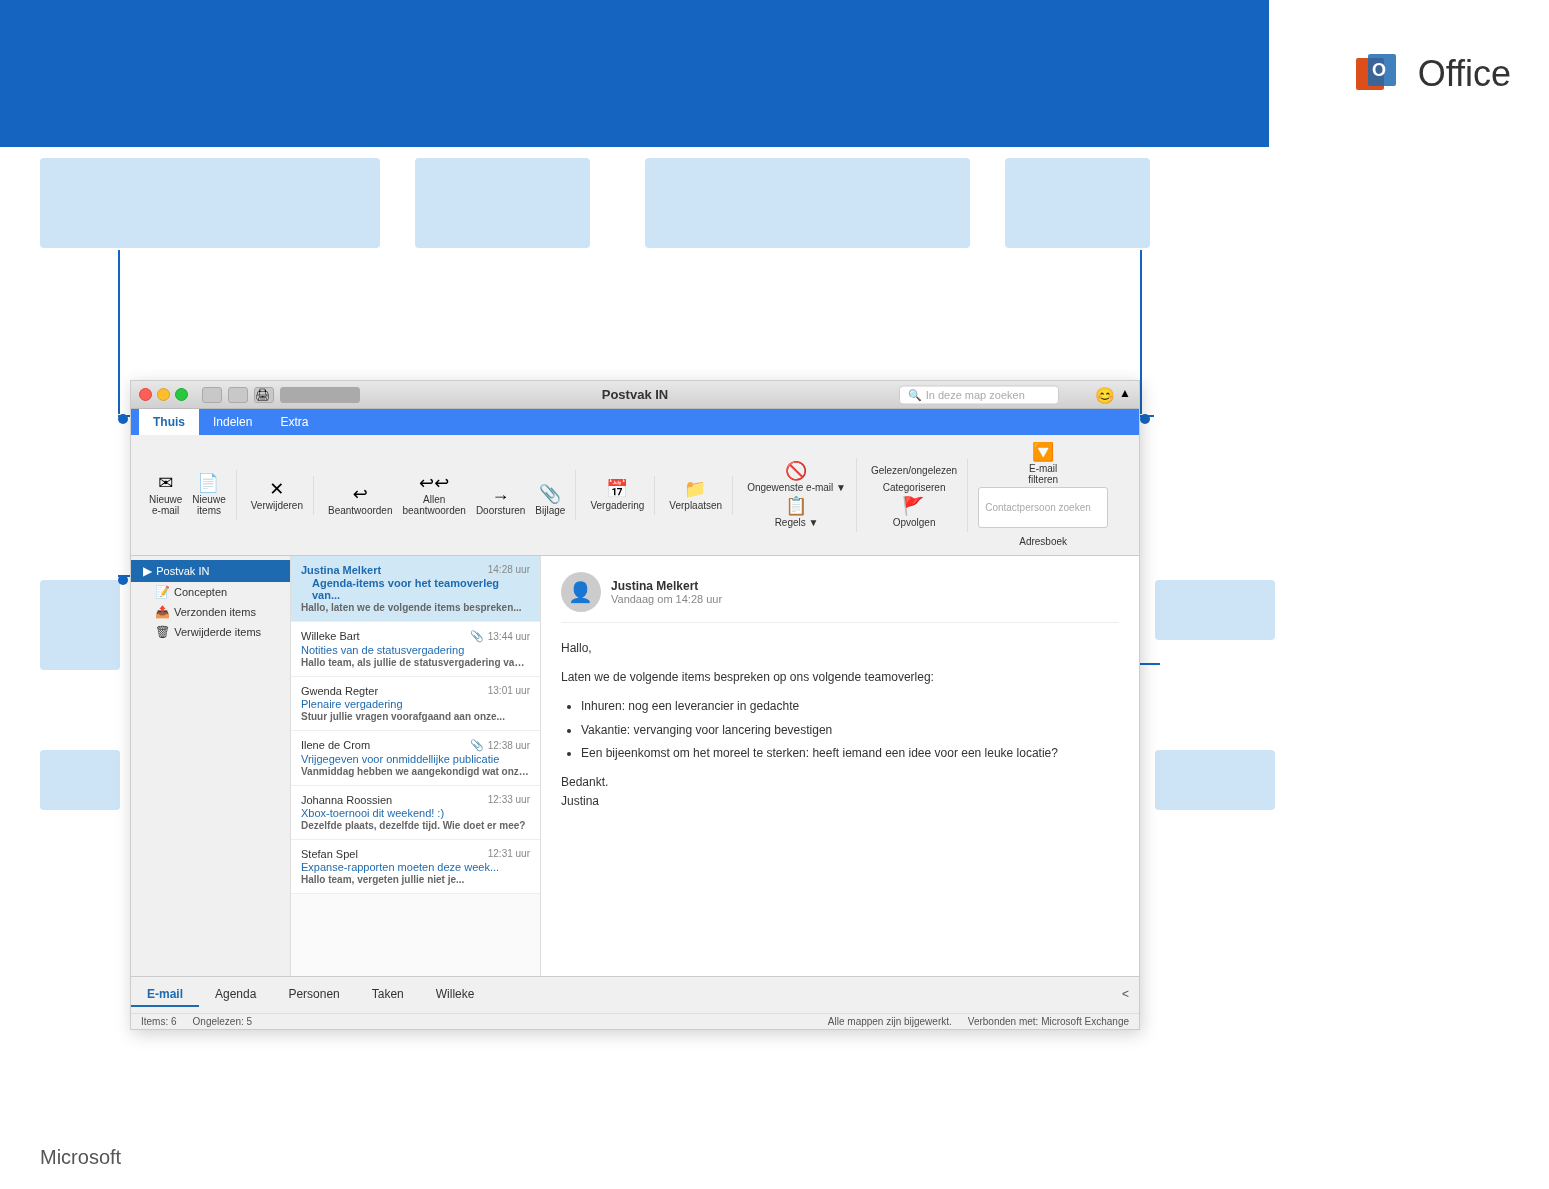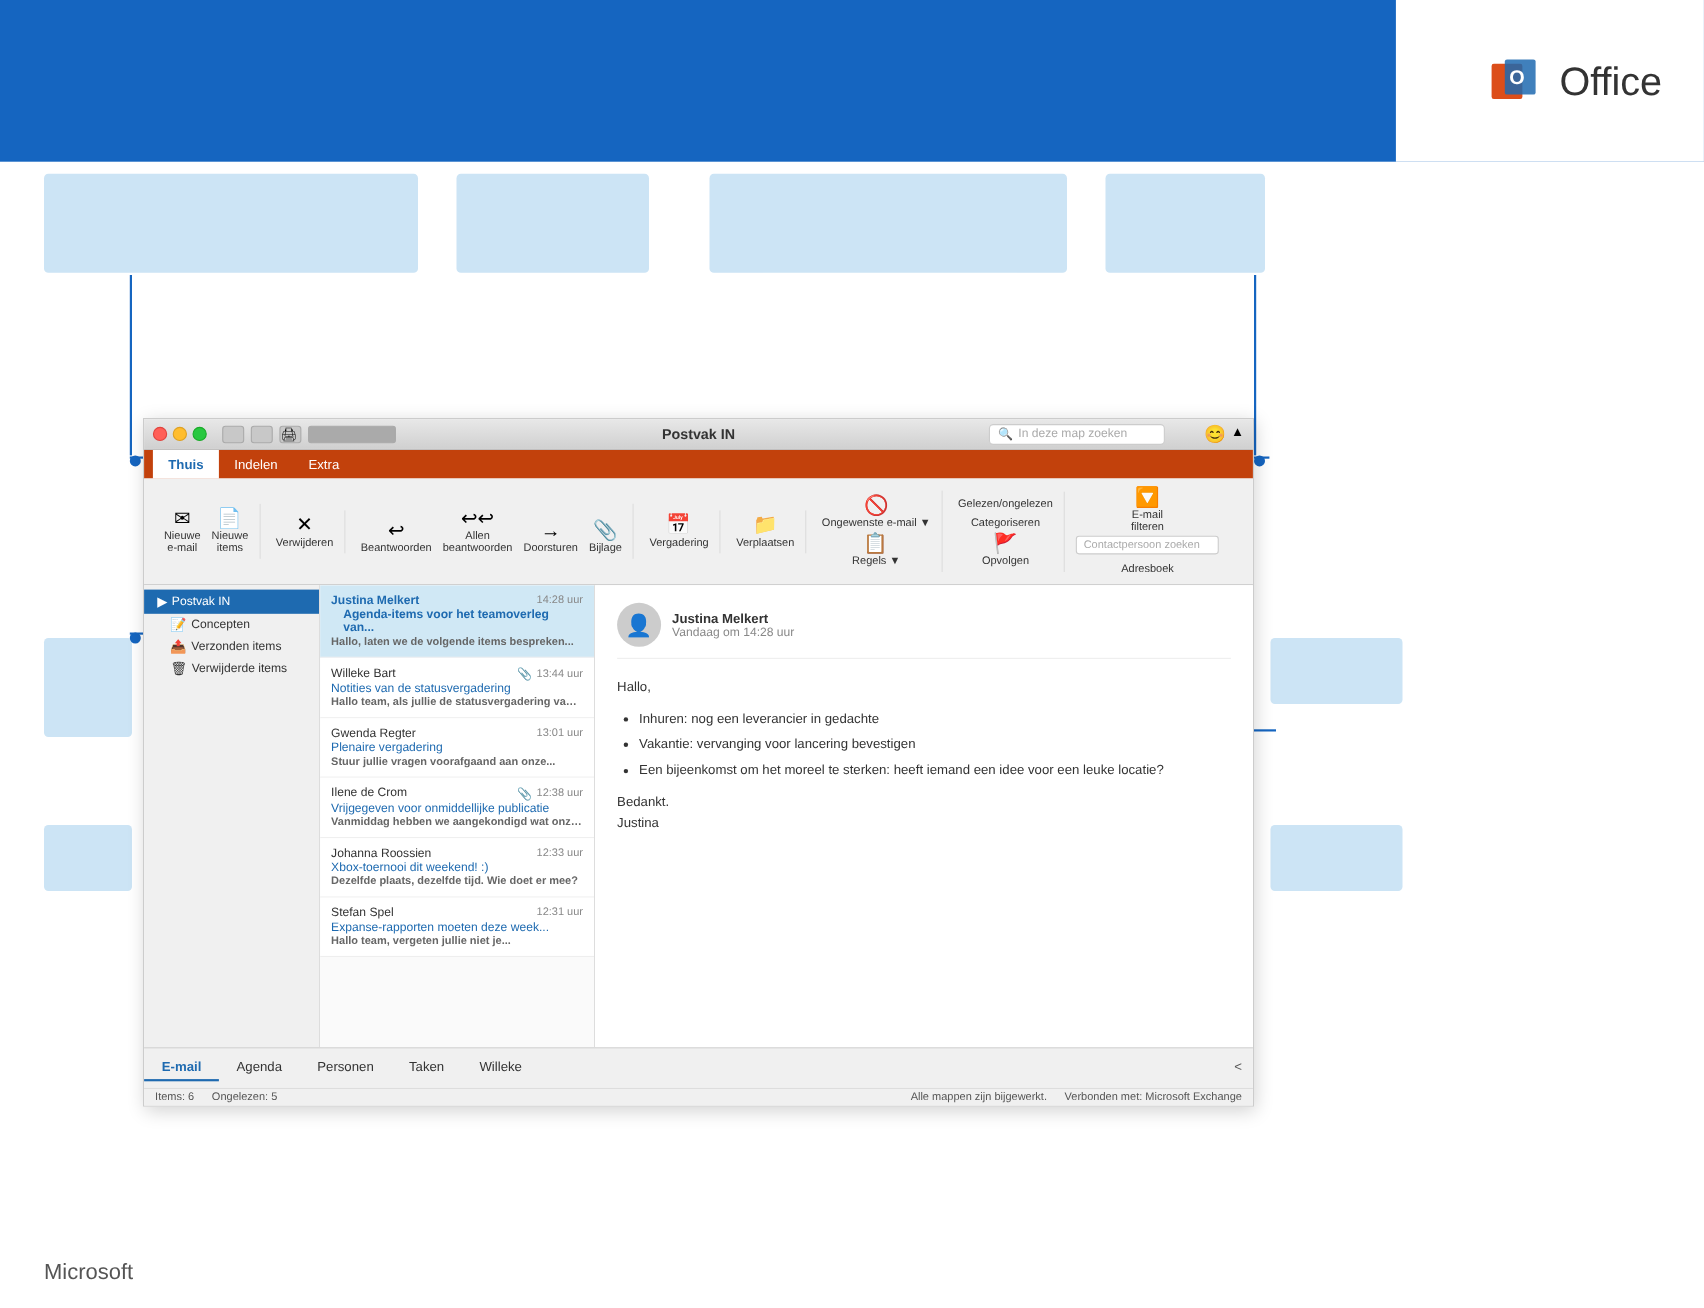--- a/index.html
+++ b/index.html
@@ -119,21 +119,21 @@
       color: #aaa;
     }
     .search-icon-small {
       margin-right: 4px;
       color: #888;
       font-size: 11px;
     }
 
     
     .ribbon {
-      background: #c2410c;
+      background: #3b82f6;
       padding: 0 8px;
     }
     .ribbon-tabs {
       display: flex;
       gap: 0;
     }
     .ribbon-tab {
       padding: 6px 14px;
       color: #fff;
       font-size: 12px;
@@ -187,21 +187,21 @@
       display: flex;
       gap: 2px;
       align-items: flex-end;
     }
     .ribbon-contact-search {
       display: flex;
       align-items: center;
       background: #fff;
       border: 1px solid #ccc;
       border-radius: 3px;
-      padding: 2px 6px;
+      padding: 14px 6px;
       width: 130px;
       font-size: 11px;
       color: #aaa;
     }
 
     
     .mail-layout {
       display: flex;
       height: 420px;
     }
@@ -664,20 +664,21 @@
         <div class="avatar-circle">
           <span>👤</span>
         </div>
         <div class="sender-info">
           <div class="sender-name">Justina Melkert</div>
           <div class="send-time">Vandaag om 14:28 uur</div>
         </div>
       </div>
       <div class="reading-body">
         <p>Hallo,</p>
+        <p>Laten we de volgende items bespreken op ons volgende teamoverleg:</p>
         <ul>
           <li>Inhuren: nog een leverancier in gedachte</li>
           <li>Vakantie: vervanging voor lancering bevestigen</li>
           <li>Een bijeenkomst om het moreel te sterken: heeft iemand een idee voor een leuke locatie?</li>
         </ul>
         <p>
           <span>Bedankt.</span><br>
           <span>Justina</span>
         </p>
       </div>

